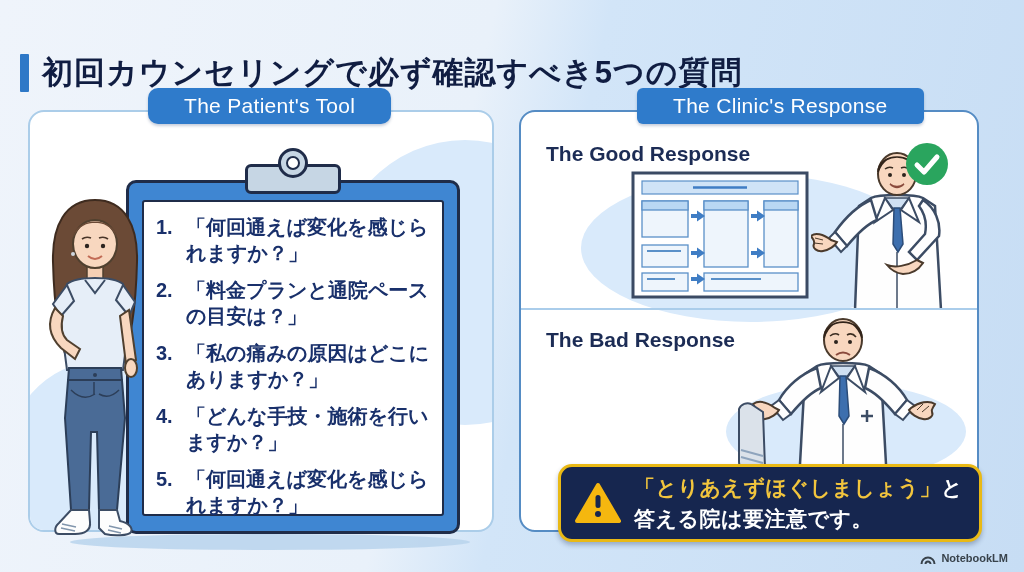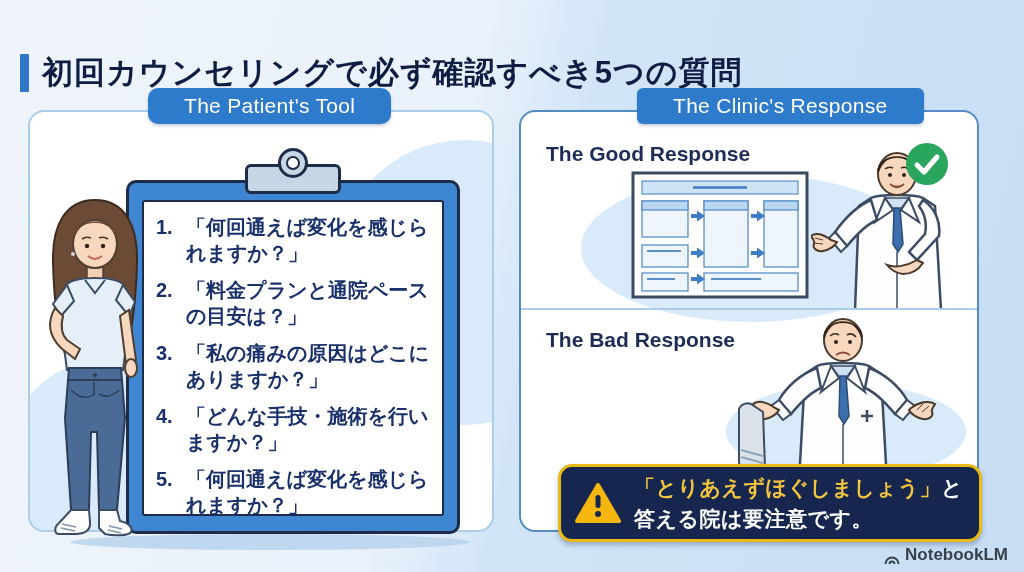--- a/index.html
+++ b/index.html
@@ -51,22 +51,22 @@
   .good-doctor{position:absolute;left:290px;top:36px;width:152px;height:162px;}
   .check-badge{position:absolute;left:384px;top:30px;width:44px;height:44px;}
   .bad-doctor{position:absolute;left:196px;top:200px;width:252px;height:170px;}
   
   .warning-banner{position:absolute;left:558px;top:464px;width:424px;height:78px;background:#16264f;
     border:3px solid #e9b915;border-radius:14px;z-index:7;display:flex;align-items:center;
     padding:12px 14px;box-sizing:border-box;gap:13px;box-shadow:0 3px 5px rgba(20,40,80,.3);}
   .warning-text{font-size:21px;font-weight:700;line-height:1.5;color:#fff;letter-spacing:.5px;}
   .warning-highlight{color:#f2c53d;}
   
-  .brand{position:absolute;right:16px;bottom:7px;display:flex;align-items:flex-end;gap:5px;
-    color:#38424b;font-size:17px;font-weight:700;z-index:8;}
+  .brand{position:absolute;right:16px;bottom:7px;display:flex;align-items:flex-start;gap:5px;
+    color:#38424b;font-size:11px;font-weight:700;z-index:8;}
 </style>
 </head>
 <body>
 
 <div class="canvas">
 
   <div class="title-row">
     <div class="accent-bar"></div>
     <div class="page-title">初回カウンセリングで必ず確認すべき5つの質問</div>
   </div>

